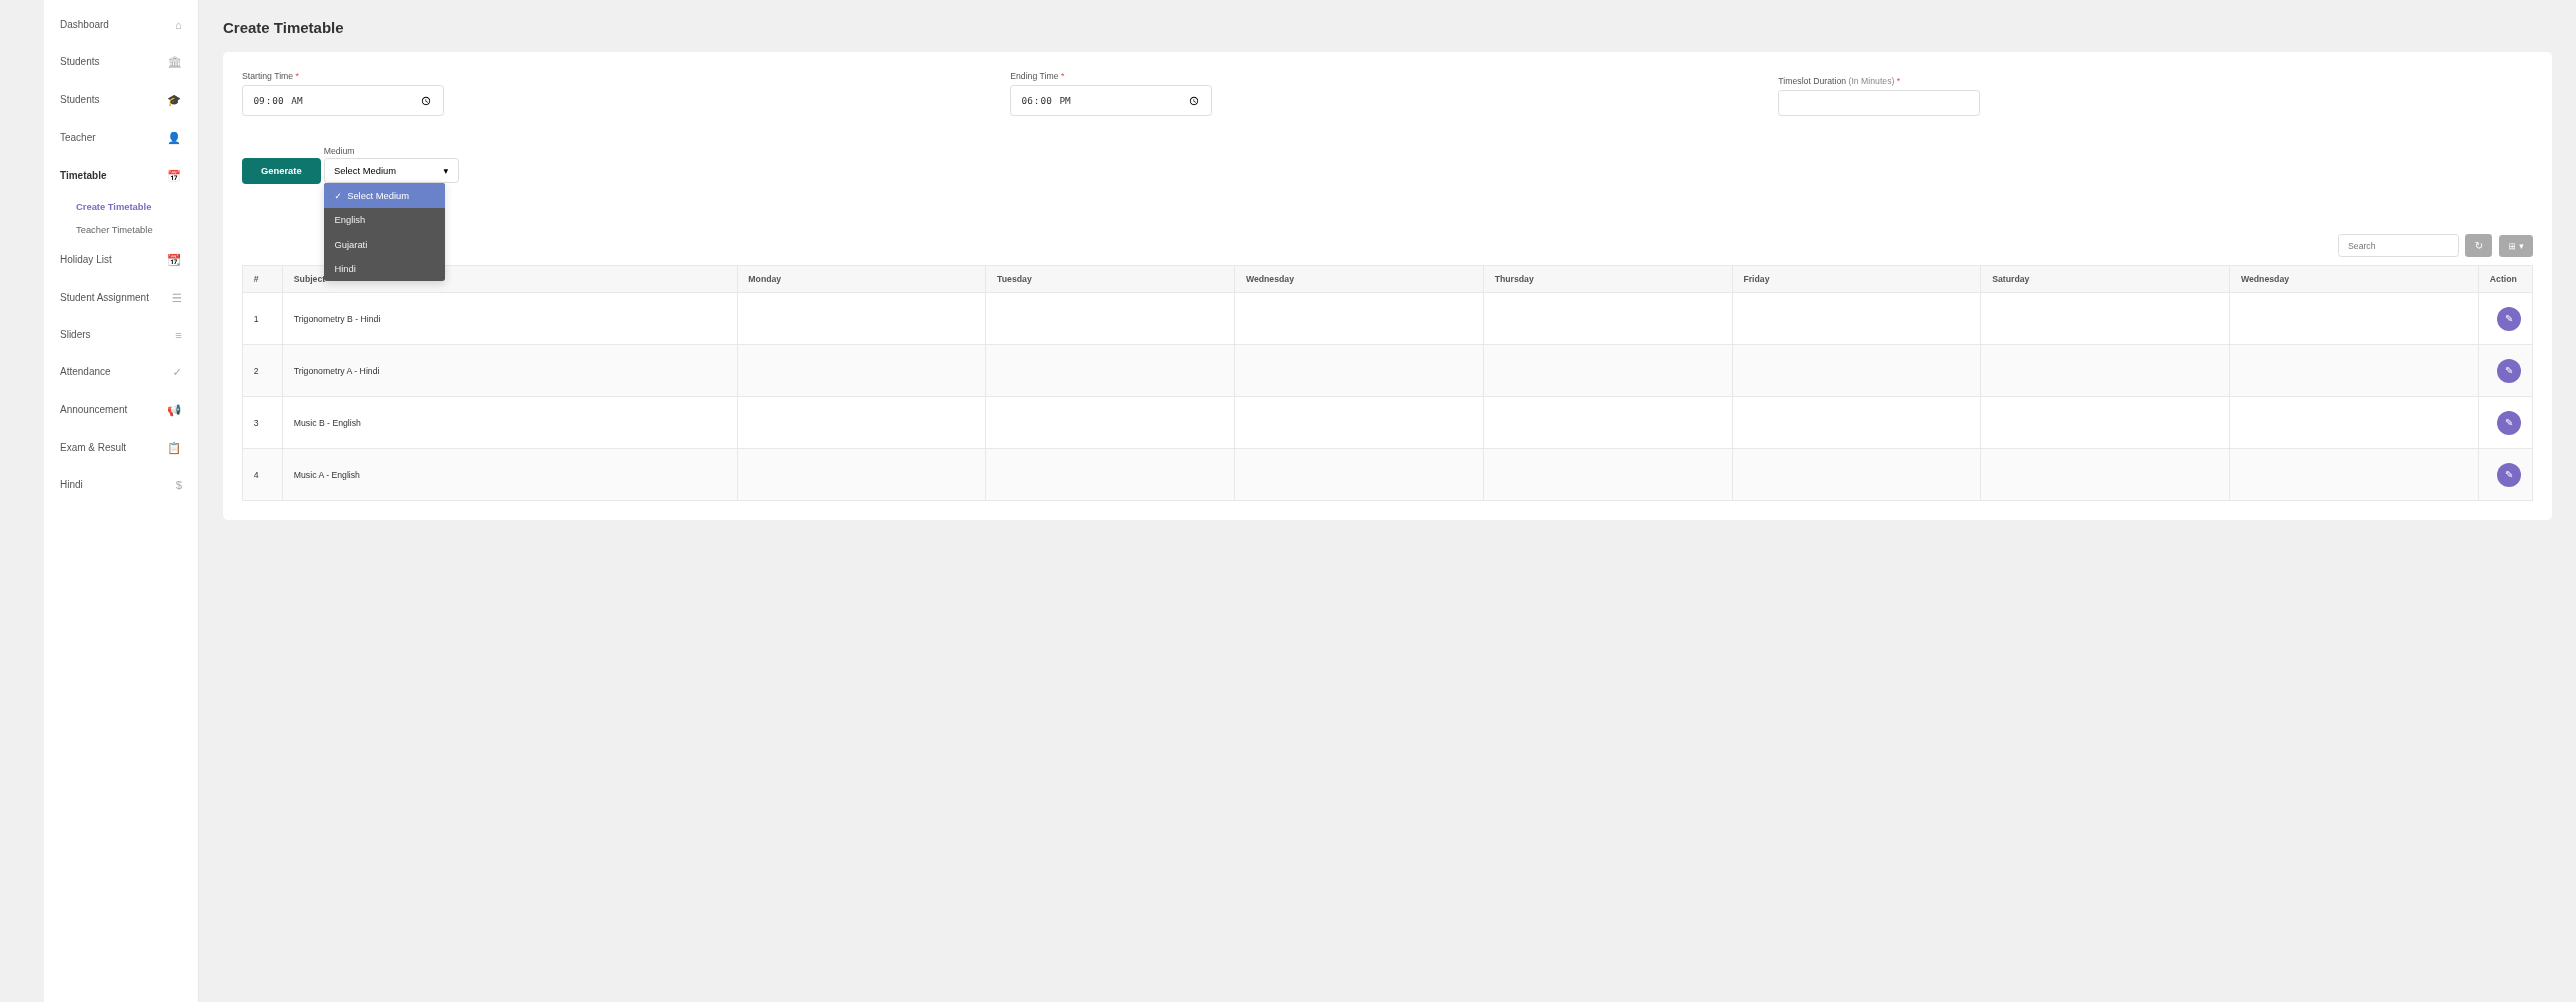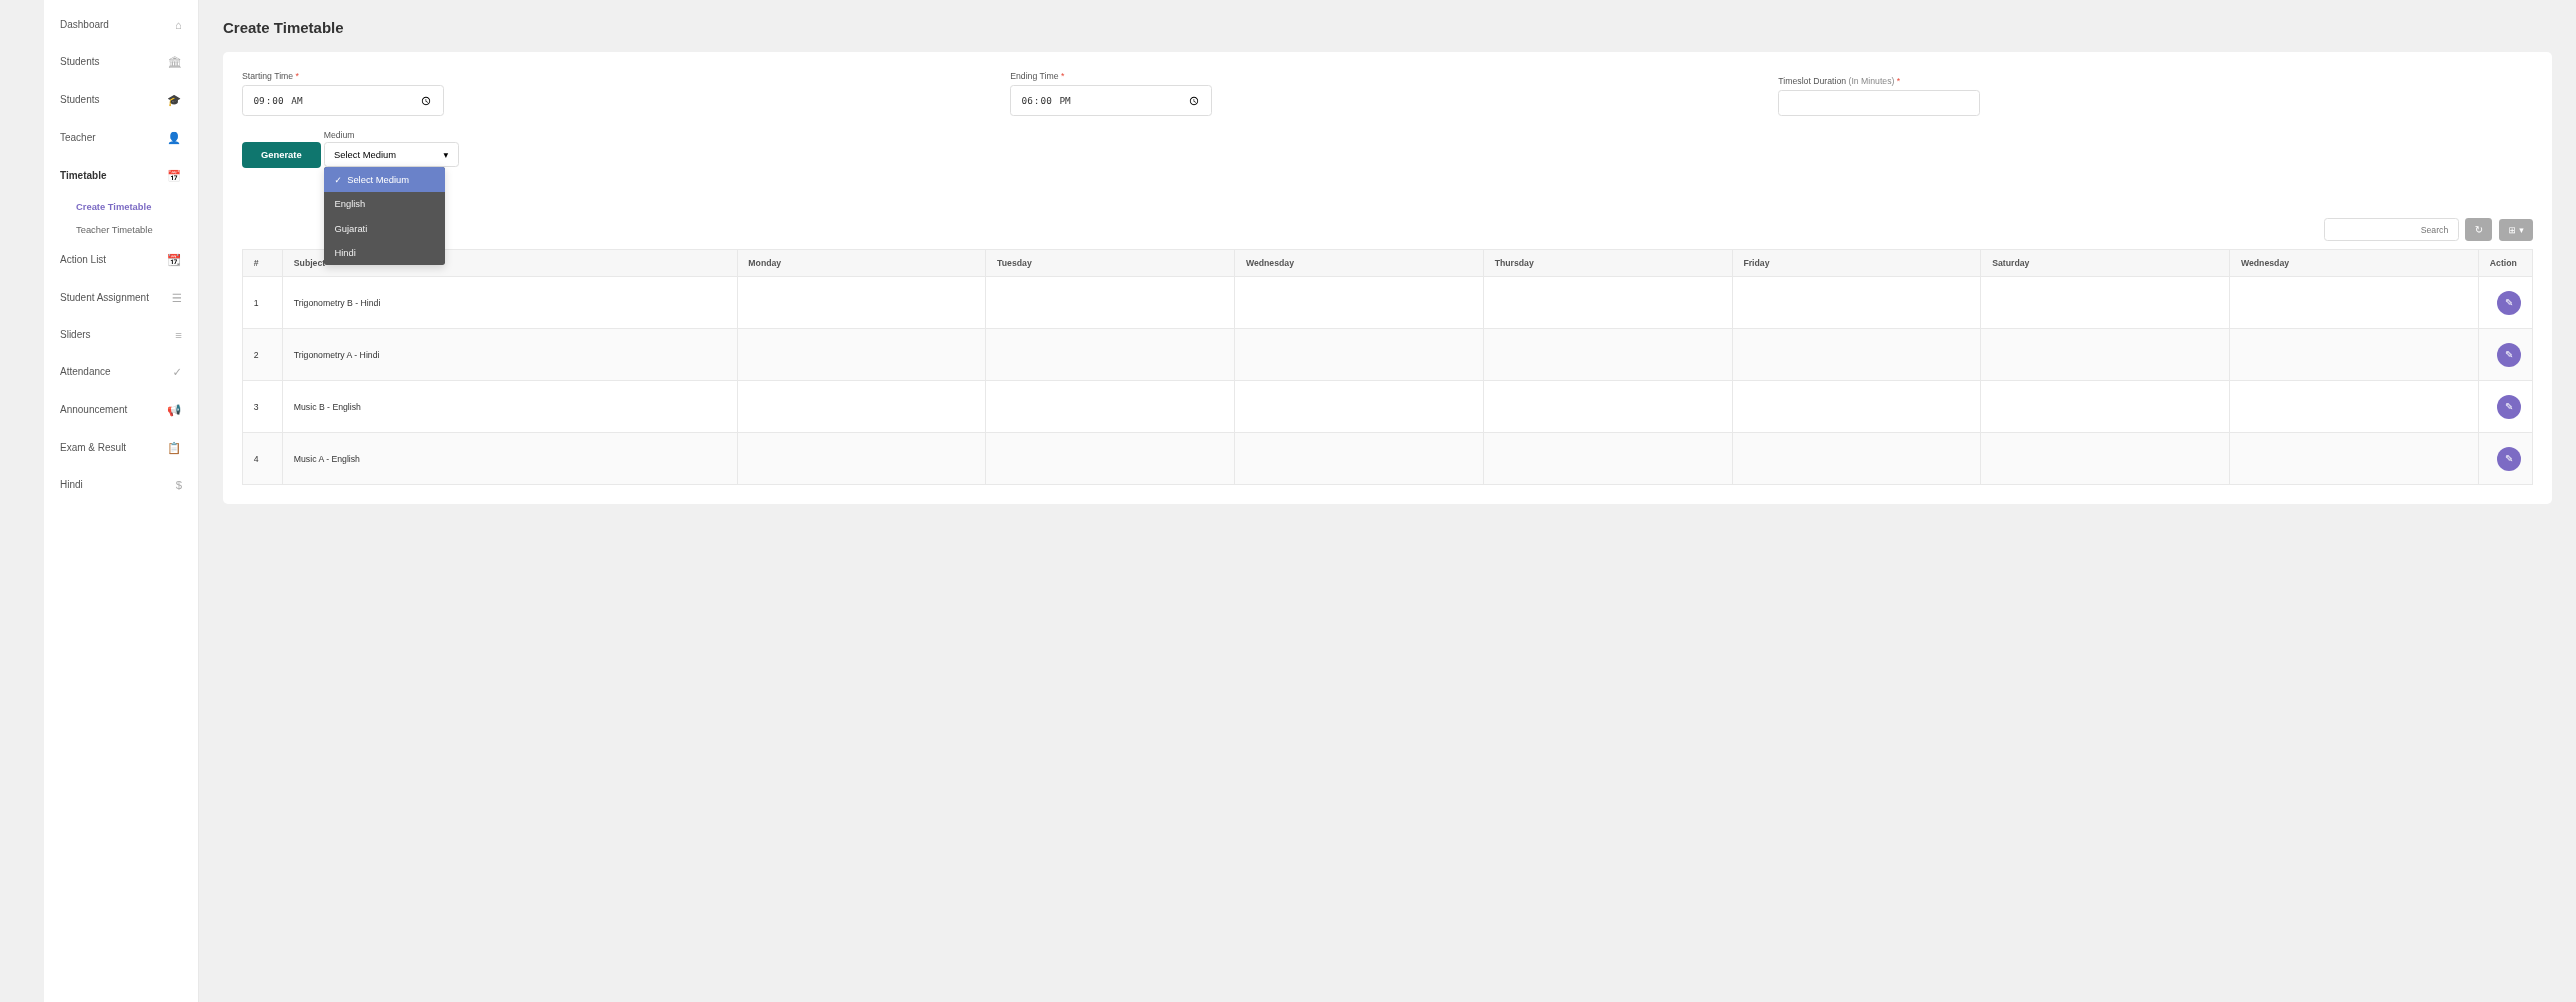--- a/index.html
+++ b/index.html
@@ -161,23 +161,22 @@
       justify-content: flex-end;
       align-items: center;
       gap: 6.7px;
       margin-bottom: 8px;
     }
     .search-input {
       border: 0.7px solid #ddd;
       border-radius: 3.4px;
       padding: 5.4px 9.4px;
       font-size: 8.7px;
-      width: 135px;
+      width: 121px;
       color: #777;
-      text-align: right;
     }
     .btn-refresh {
       background: #aaa;
       border: none;
       border-radius: 3.4px;
       padding: 6px 9.4px;
       cursor: pointer;
       color: #fff;
       font-size: 10px;
     }
@@ -266,21 +265,21 @@
     <span>Timetable</span>
     <span class="icon">📅</span>
   </div>
 
   <div class="sidebar-sub">
     <span class="sidebar-sub-item active">Create Timetable</span>
     <span class="sidebar-sub-item">Teacher Timetable</span>
   </div>
 
   <div class="sidebar-item">
-    <span>Action List</span>
+    <span>Holiday List</span>
     <span class="icon">📆</span>
   </div>
 
   <div class="sidebar-item">
     <span>Student Assignment</span>
     <span class="icon">☰</span>
   </div>
 
   <div class="sidebar-item">
     <span>Sliders</span>
@@ -335,21 +334,21 @@
           <span class="required">*</span>
         </label>
         <input type="number" style="max-width: 202px;">
       </div>
     </div>
 
     
     <button class="btn-generate">Generate</button>
 
     
-    <div class="dropdown-area" style="margin-top:0; position:relative; display:inline-block;">
+    <div class="dropdown-area" style="margin-top:16px; position:relative; display:inline-block;">
       <div class="dropdown-label">Medium</div>
       <div class="dropdown-trigger">
         <span>Select Medium</span>
         <span>▾</span>
       </div>
       
       <div class="dropdown-menu">
         <div class="dropdown-item selected">
           <span class="check">✓</span>
           <span>Select Medium</span>

